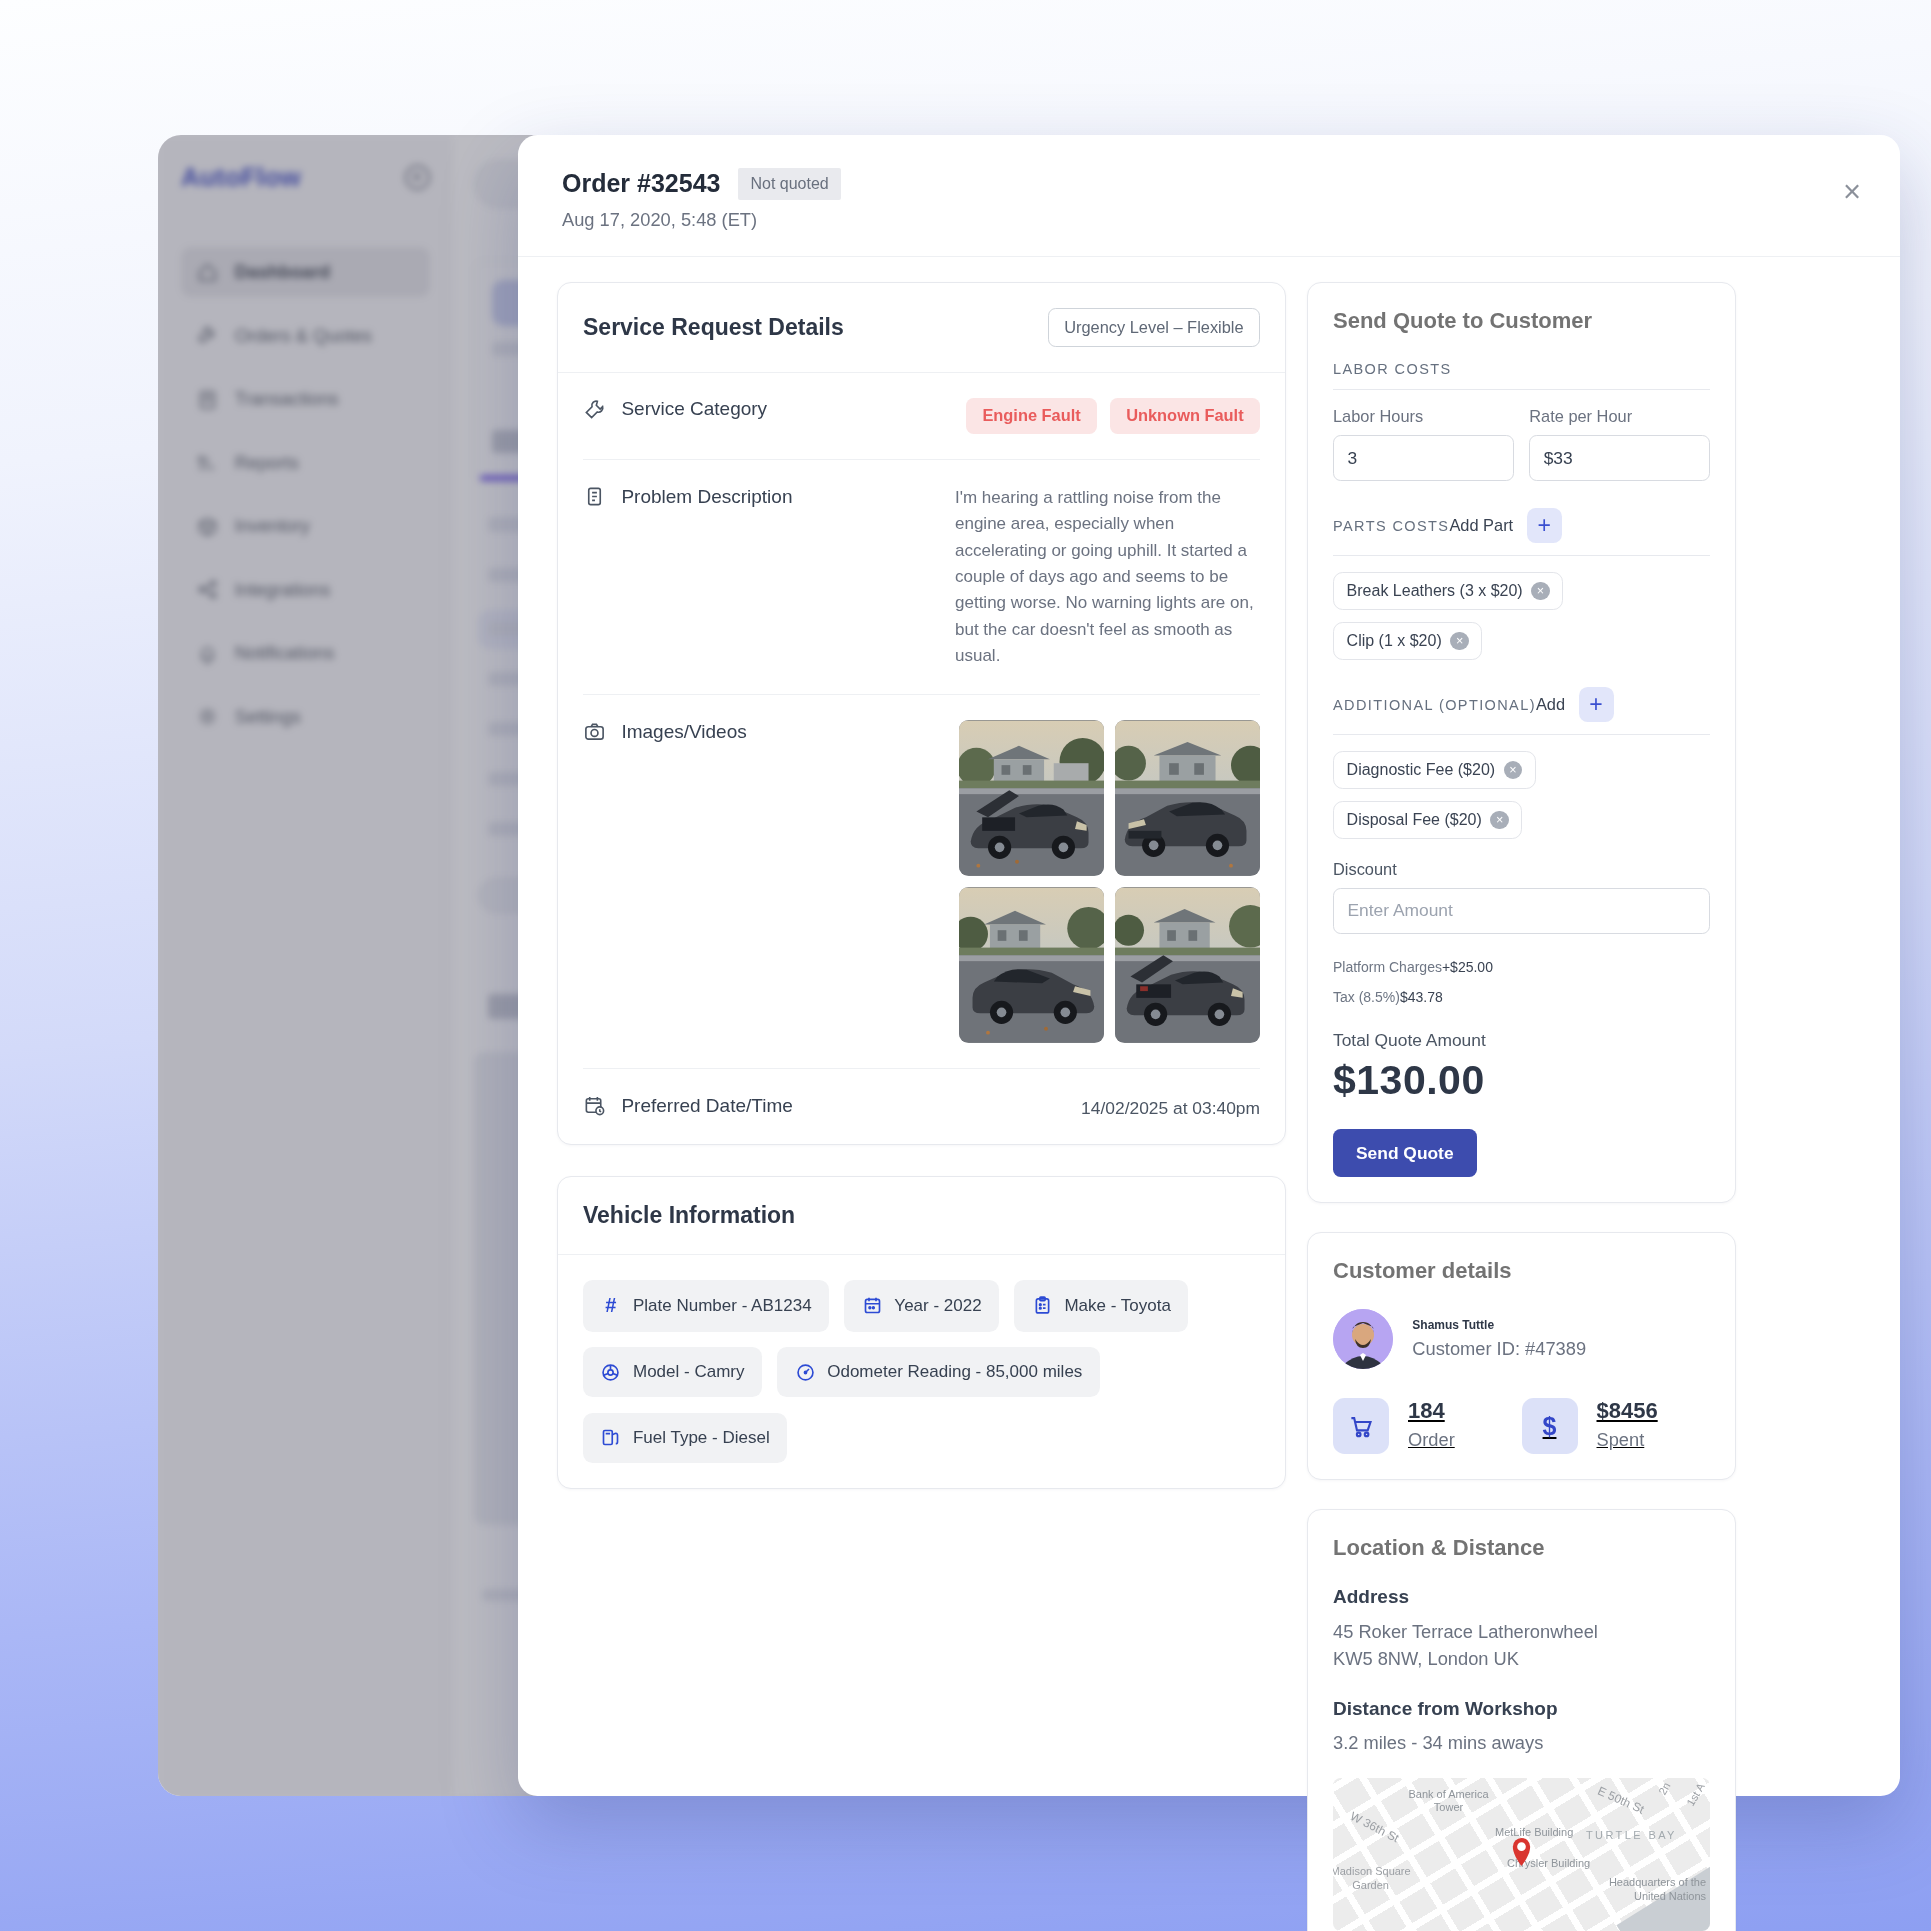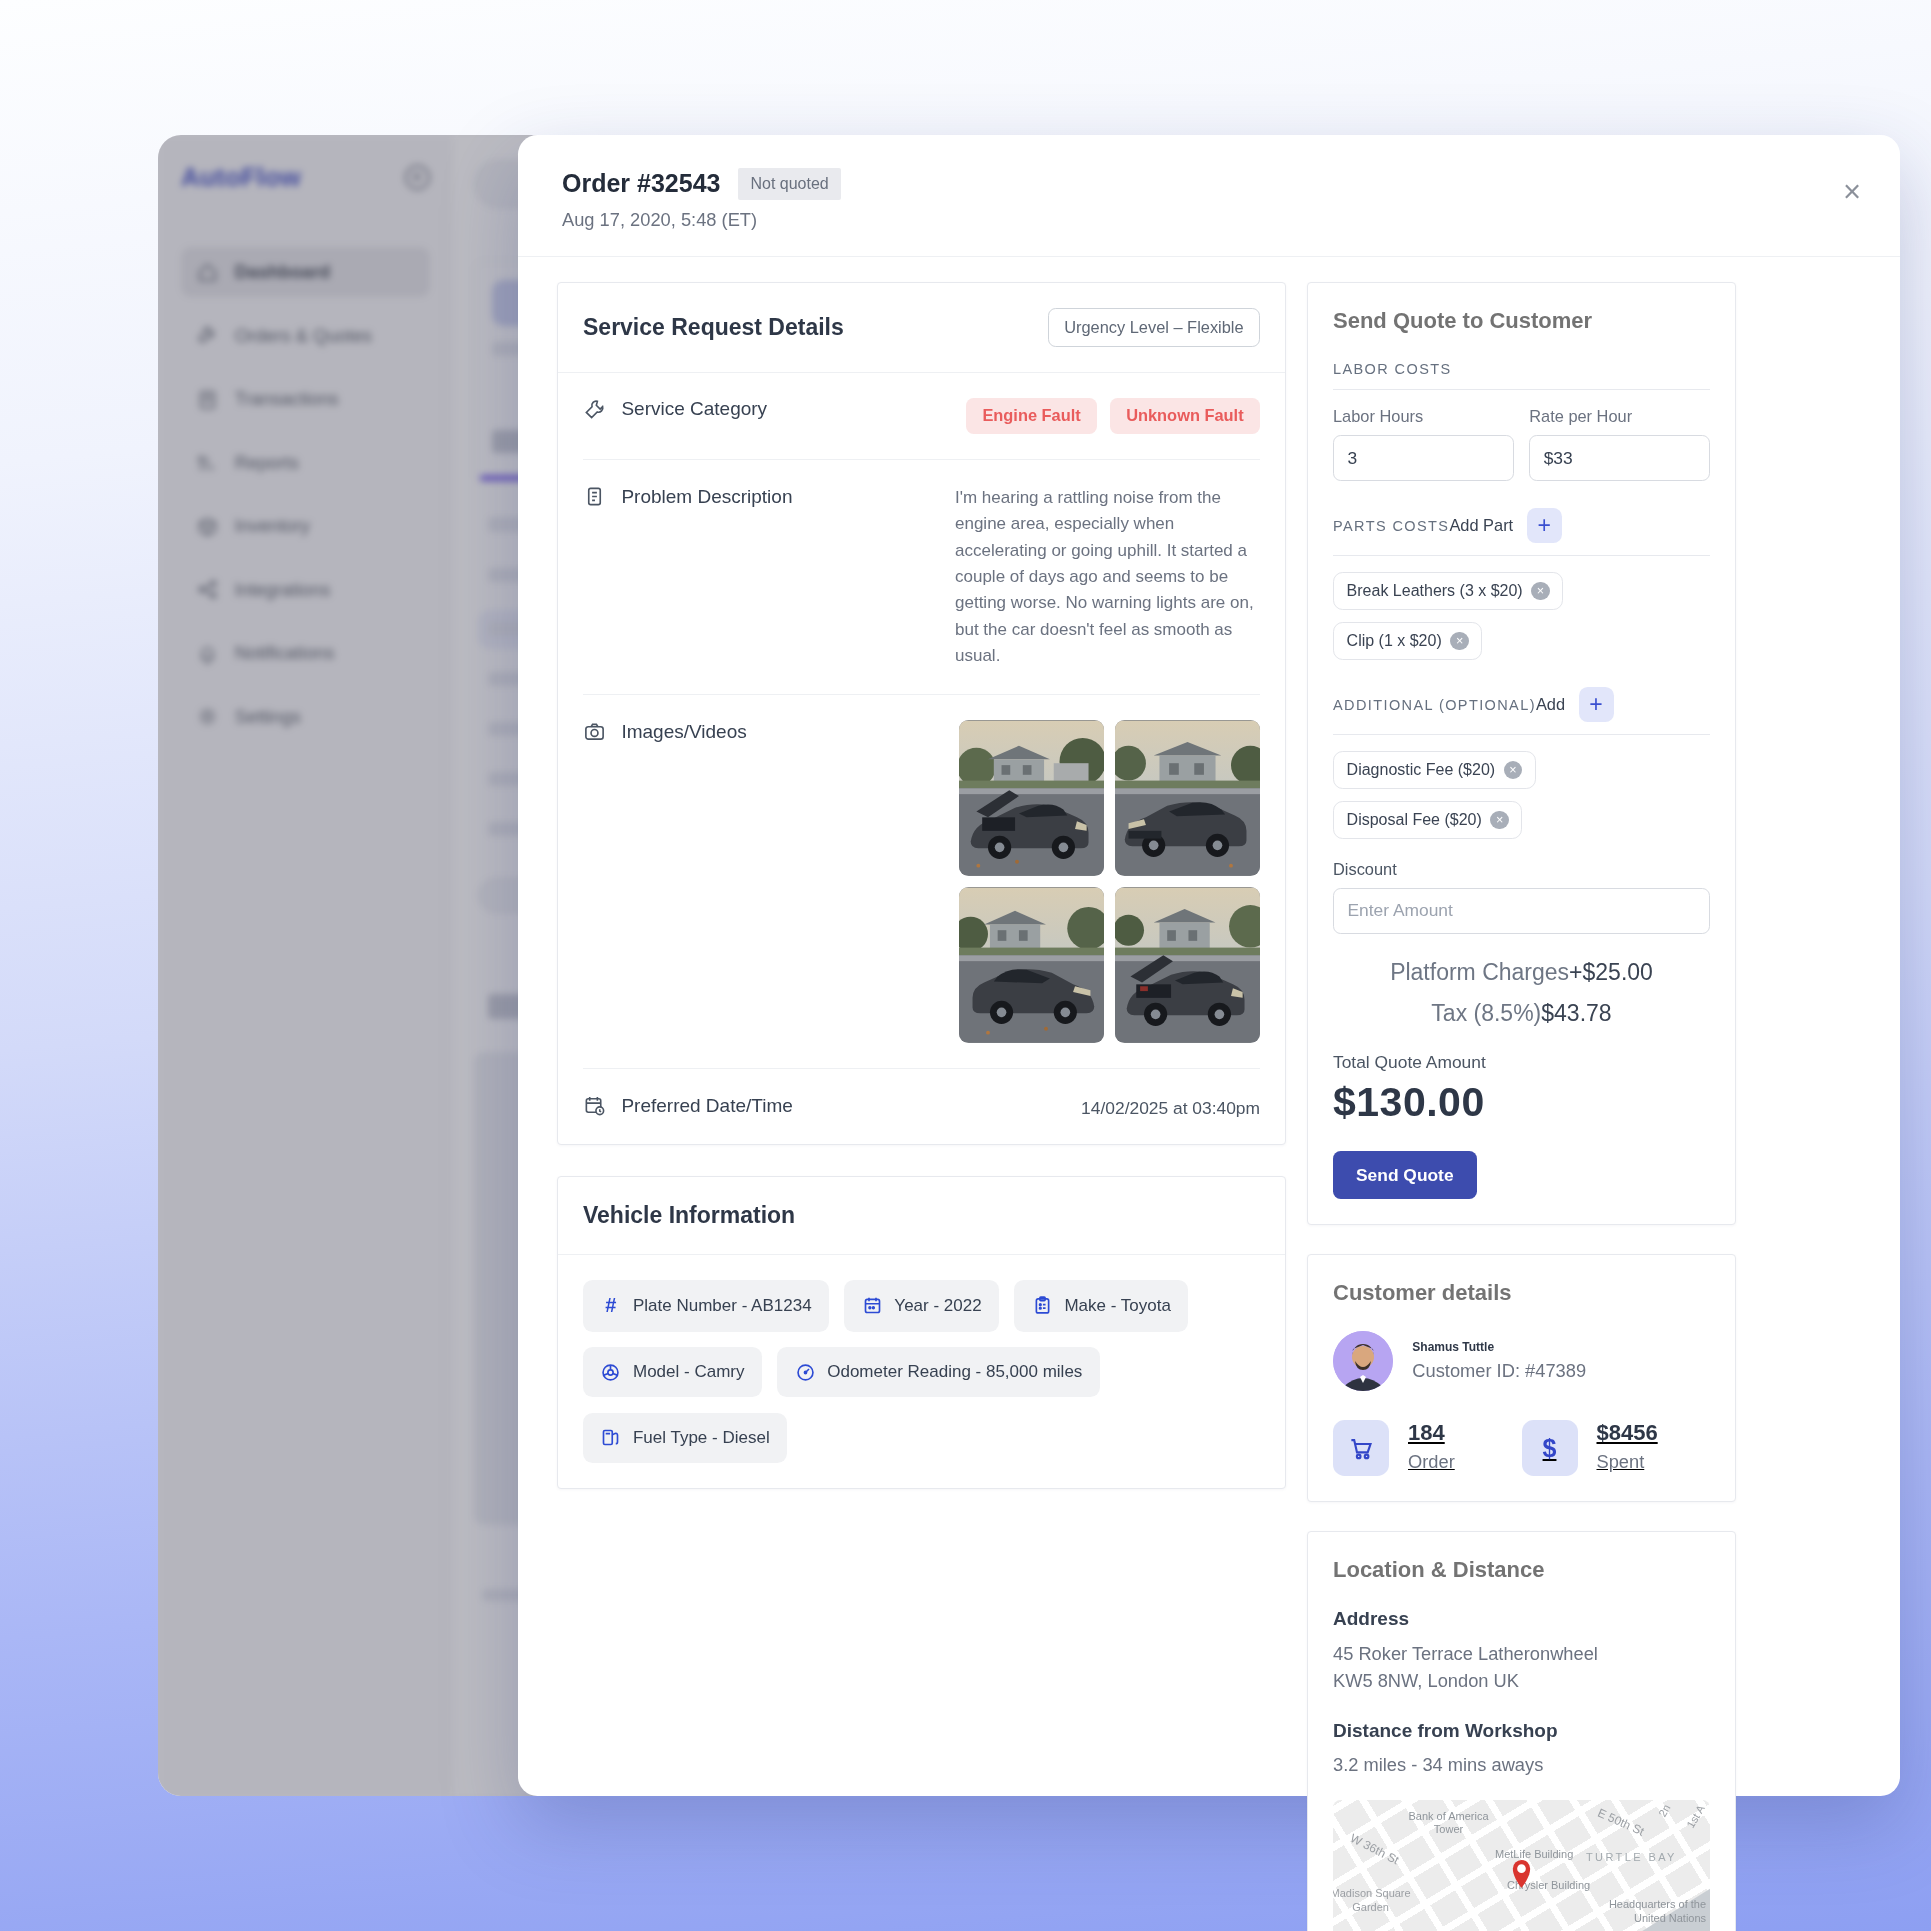--- a/index.html
+++ b/index.html
@@ -37,21 +37,21 @@
   .mh-row { display:flex; align-items:center; gap:17.4px; }
   .order-title { font-size:25px; font-weight:700; color:#242c3a; }
   .status-badge { background:#e9eaee; color:#69707e; font-size:16px; padding:6.8px 12.6px; border-radius:2px; }
   .order-date { margin-top:9.7px; font-size:18.3px; color:#6b7280; }
   .close-btn { position:absolute; right:39px; top:41px; font-size:31px; color:#8b909a; line-height:1;
     background:none; border:none; cursor:pointer; }
   .modal-body { display:flex; gap:21px; padding:25px 39px 39px 39px; }
   .col-left { width:729px; flex:none; }
   .col-right { width:429px; flex:none; }
 
-  .card { background:#fff; border:1px solid #e7e9ee; border-radius:4px; box-shadow:0 1px 2.9px rgba(25,35,65,.04); }
+  .card { background:#fff; border:1px solid #e7e9ee; border-radius:14px; box-shadow:0 1px 2.9px rgba(25,35,65,.04); }
   .card-head { display:flex; align-items:center; justify-content:space-between; padding:25px; }
   .card-title { font-size:23px; font-weight:600; color:#2e3747; }
   .card-divider { height:1px; background:#eef0f3; }
 
   .urgency-badge { border:1px solid #cfd4da; border-radius:7.7px; padding:8.7px 15.4px;
     font-size:16.4px; color:#5f6876; background:#fff; }
 
   .sr-row { display:flex; justify-content:space-between; align-items:flex-start; padding:25px; }
   .sr-label { display:flex; align-items:center; gap:15.4px; font-size:19px; color:#374151; font-weight:500; }
   .sr-label svg { width:23px; height:23px; stroke:#4b5563; stroke-width:1.7; fill:none; flex:none; }
@@ -88,21 +88,21 @@
   .text-input { width:100%; border:1px solid #d8dbe1; border-radius:7.7px; padding:11.6px 13.5px;
     font-size:17.4px; color:#374151; font-family:inherit; background:#fff; }
   .text-input::placeholder { color:#9ca3af; }
   .tag-row { display:flex; flex-wrap:wrap; gap:12.6px; margin-top:16.4px; }
   .pill-tag { display:flex; align-items:center; gap:8.7px; border:1px solid #e3e5ea; border-radius:9.7px;
     padding:8.7px 12.6px; font-size:16px; color:#3a4352; font-weight:500; background:#fff; white-space:nowrap; }
   .tag-x { width:18.3px; height:18.3px; border-radius:50%; background:#a8aeb8; color:#fff;
     font-size:12.6px; line-height:18.3px; text-align:center; cursor:pointer; flex:none; }
   .discount-wrap { margin-top:21px; }
   .summary { margin-top:25px; }
-  .sum-row { display:flex; justify-content:center; font-size:23px; margin-bottom:14.5px; }
+  .sum-row { display:flex; justify-content:flex-start; font-size:14px; margin-bottom:14.5px; }
   .sum-label { color:#6e7684; }
   .sum-value { color:#3a4352; }
   .total-label { margin-top:25px; font-size:17.4px; color:#4b5563; }
   .total-value { font-size:41px; font-weight:700; color:#2e3747; margin-top:5.8px; letter-spacing:0.5px; }
   .send-btn { margin-top:25px; background:#3d4cae; color:#fff; border:none; border-radius:7.7px;
     padding:13.5px 23px; font-size:17.4px; font-weight:600; cursor:pointer; font-family:inherit; }
 
   
   .cust-card { padding:25px; margin-top:29px; }
   .cust-row { display:flex; align-items:center; gap:19.3px; margin-top:25px; }

